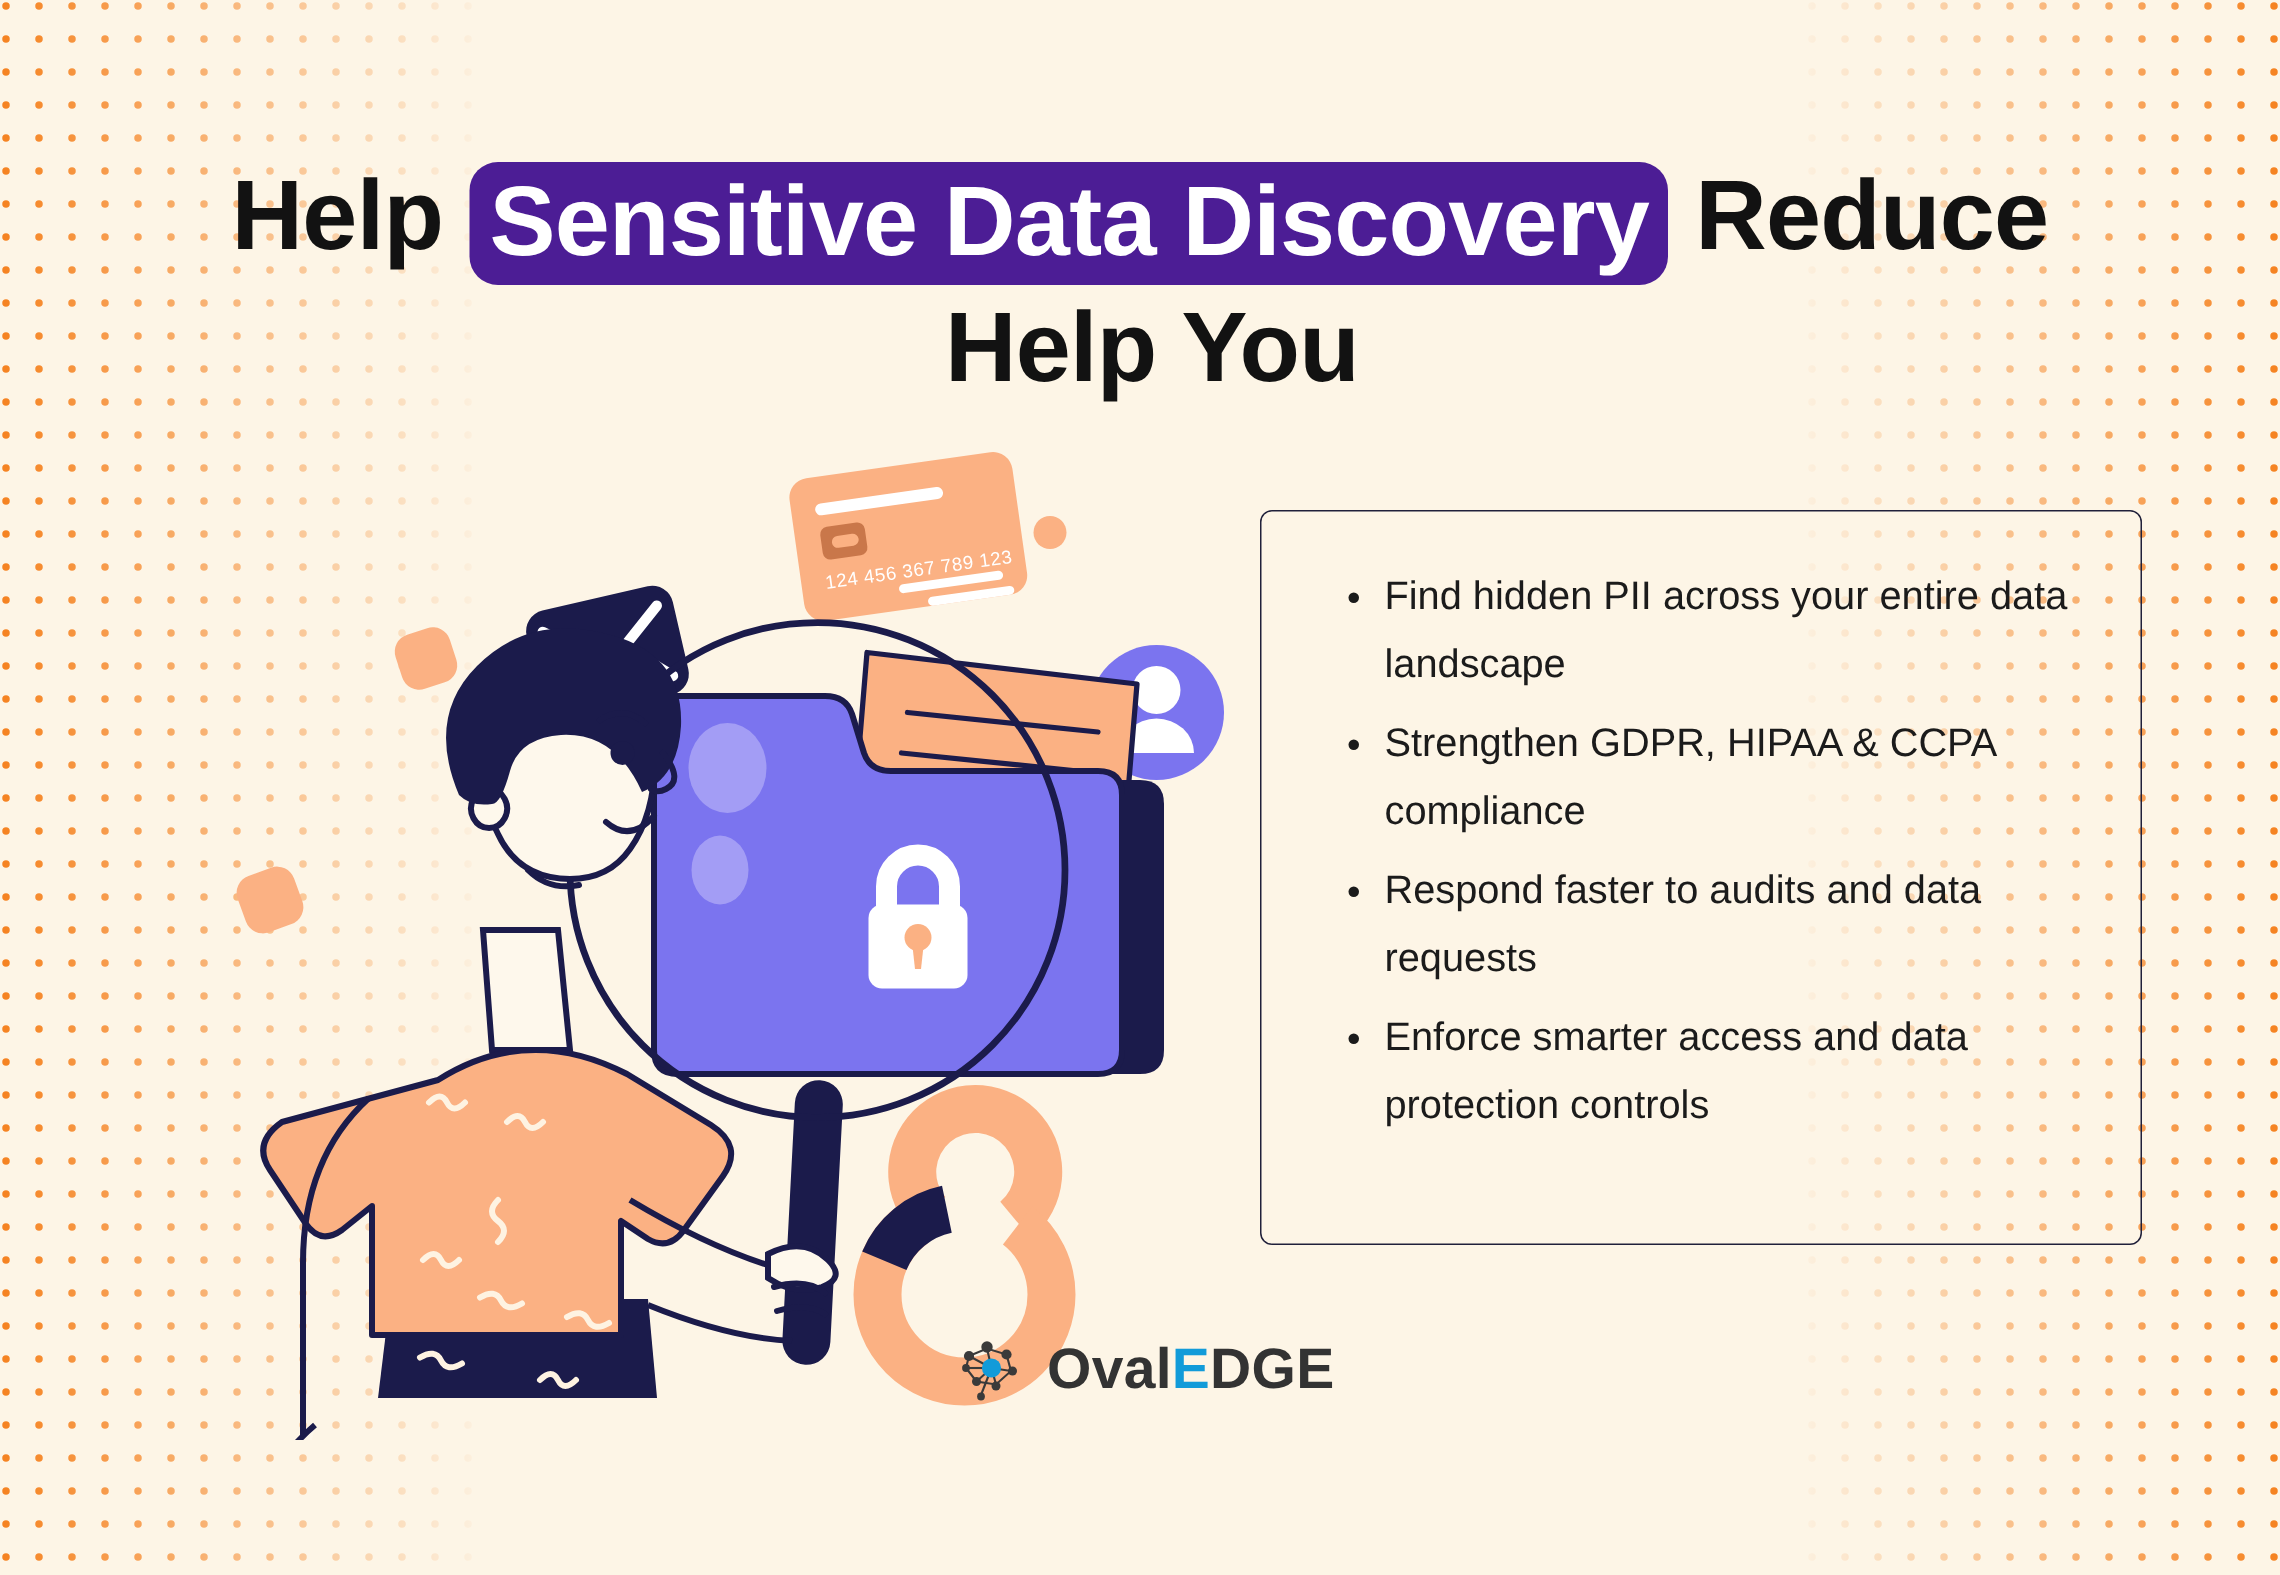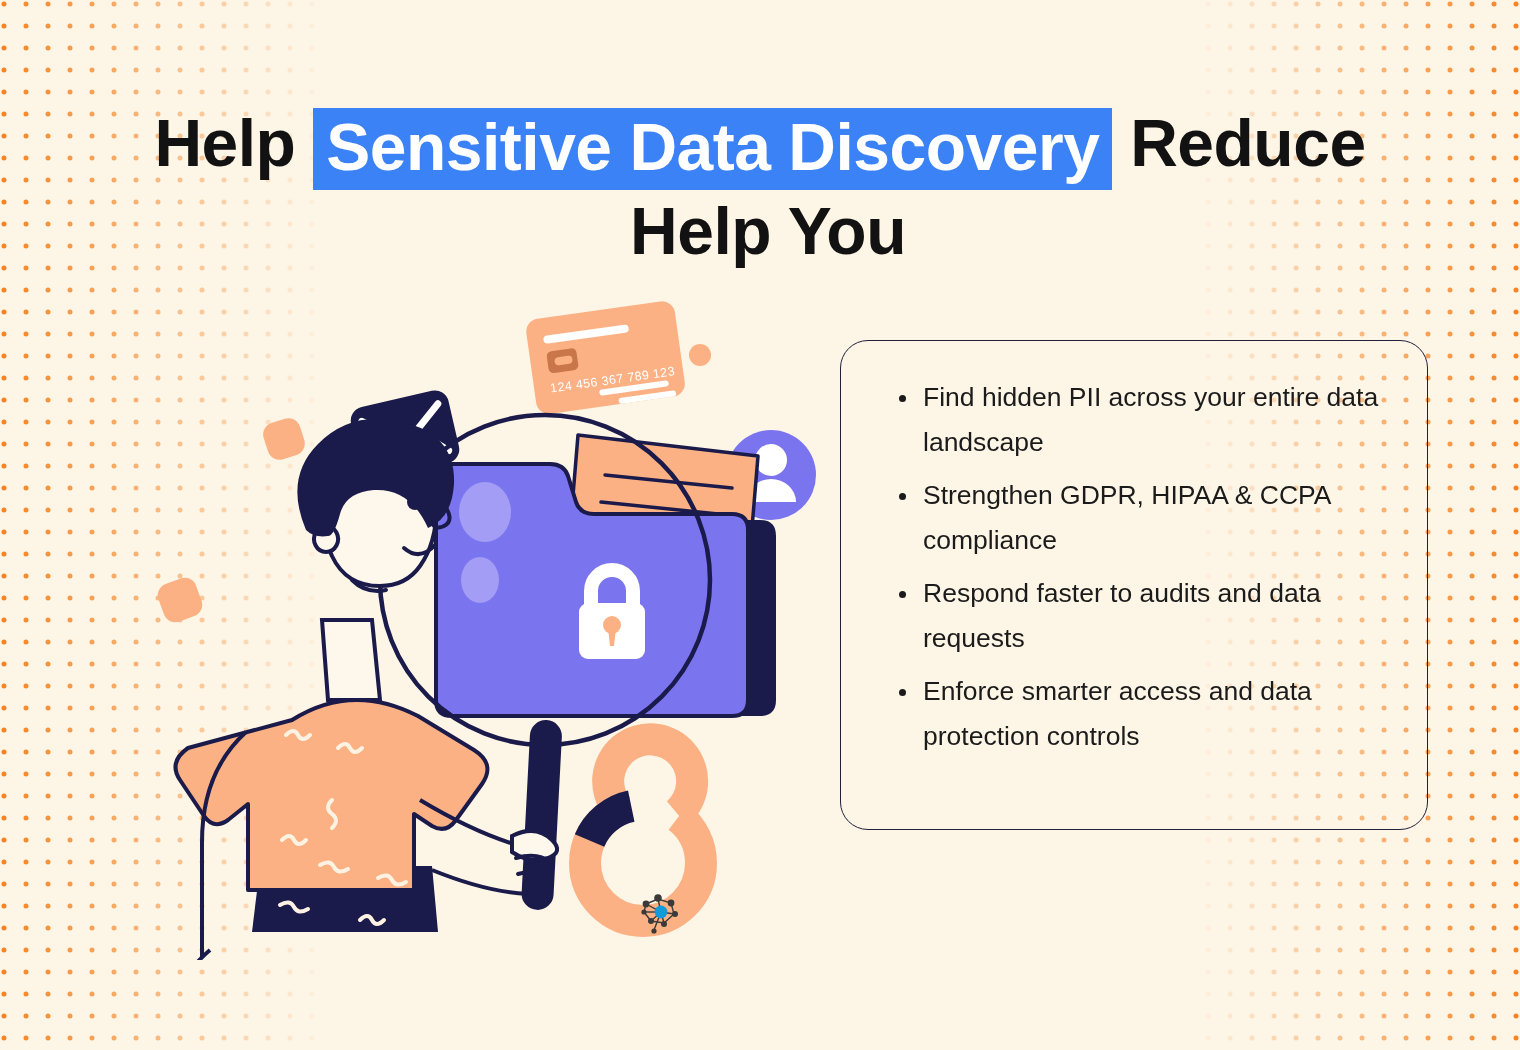--- a/index.html
+++ b/index.html
@@ -37,39 +37,39 @@
   }
   .title-line {
     font-size: 66px;
     font-weight: 700;
     color: #121212;
     letter-spacing: -0.5px;
     white-space: nowrap;
   }
   .title-line.second { margin-top: 12px; padding-left: 16px; }
   .hl {
-    background: #3b82f6;
+    background: #4c1d95;
     color: #FFFFFF;
-    border-radius: 0;
+    border-radius: 19px;
     padding: 6px 13px 10px 13px;
     display: inline-block;
     line-height: 1;
     position: relative;
     top: 4px;
   }
 
   
   .bullet-card {
     position: absolute;
     left: 840px;
     top: 340px;
     width: 588px;
     height: 490px;
     border: 1.6px solid #20203A;
-    border-radius: 28px;
+    border-radius: 8px;
     box-sizing: border-box;
     background: transparent;
   }
   .bullet-list {
     list-style: none;
     margin: 0;
     padding: 34px 36px 0 56px;
   }
   .bullet-list li {
     position: relative;
@@ -302,13 +302,14 @@
       <circle cx="20" cy="8" r="3.8"></circle>
       <circle cx="33" cy="13" r="3.4"></circle>
       <circle cx="37" cy="24" r="3"></circle>
       <circle cx="26" cy="34" r="3"></circle>
       <circle cx="13" cy="31" r="3"></circle>
       <circle cx="6" cy="22" r="2.6"></circle>
       <circle cx="16" cy="41" r="2.6"></circle>
     </g>
     <circle cx="23" cy="22" r="6.4" fill="#129BD9"></circle>
   </svg>
+  <div class="logo-text"><span>Oval</span><span class="blue">E</span><span>DGE</span></div>
 </div>
 
 </body></html>

